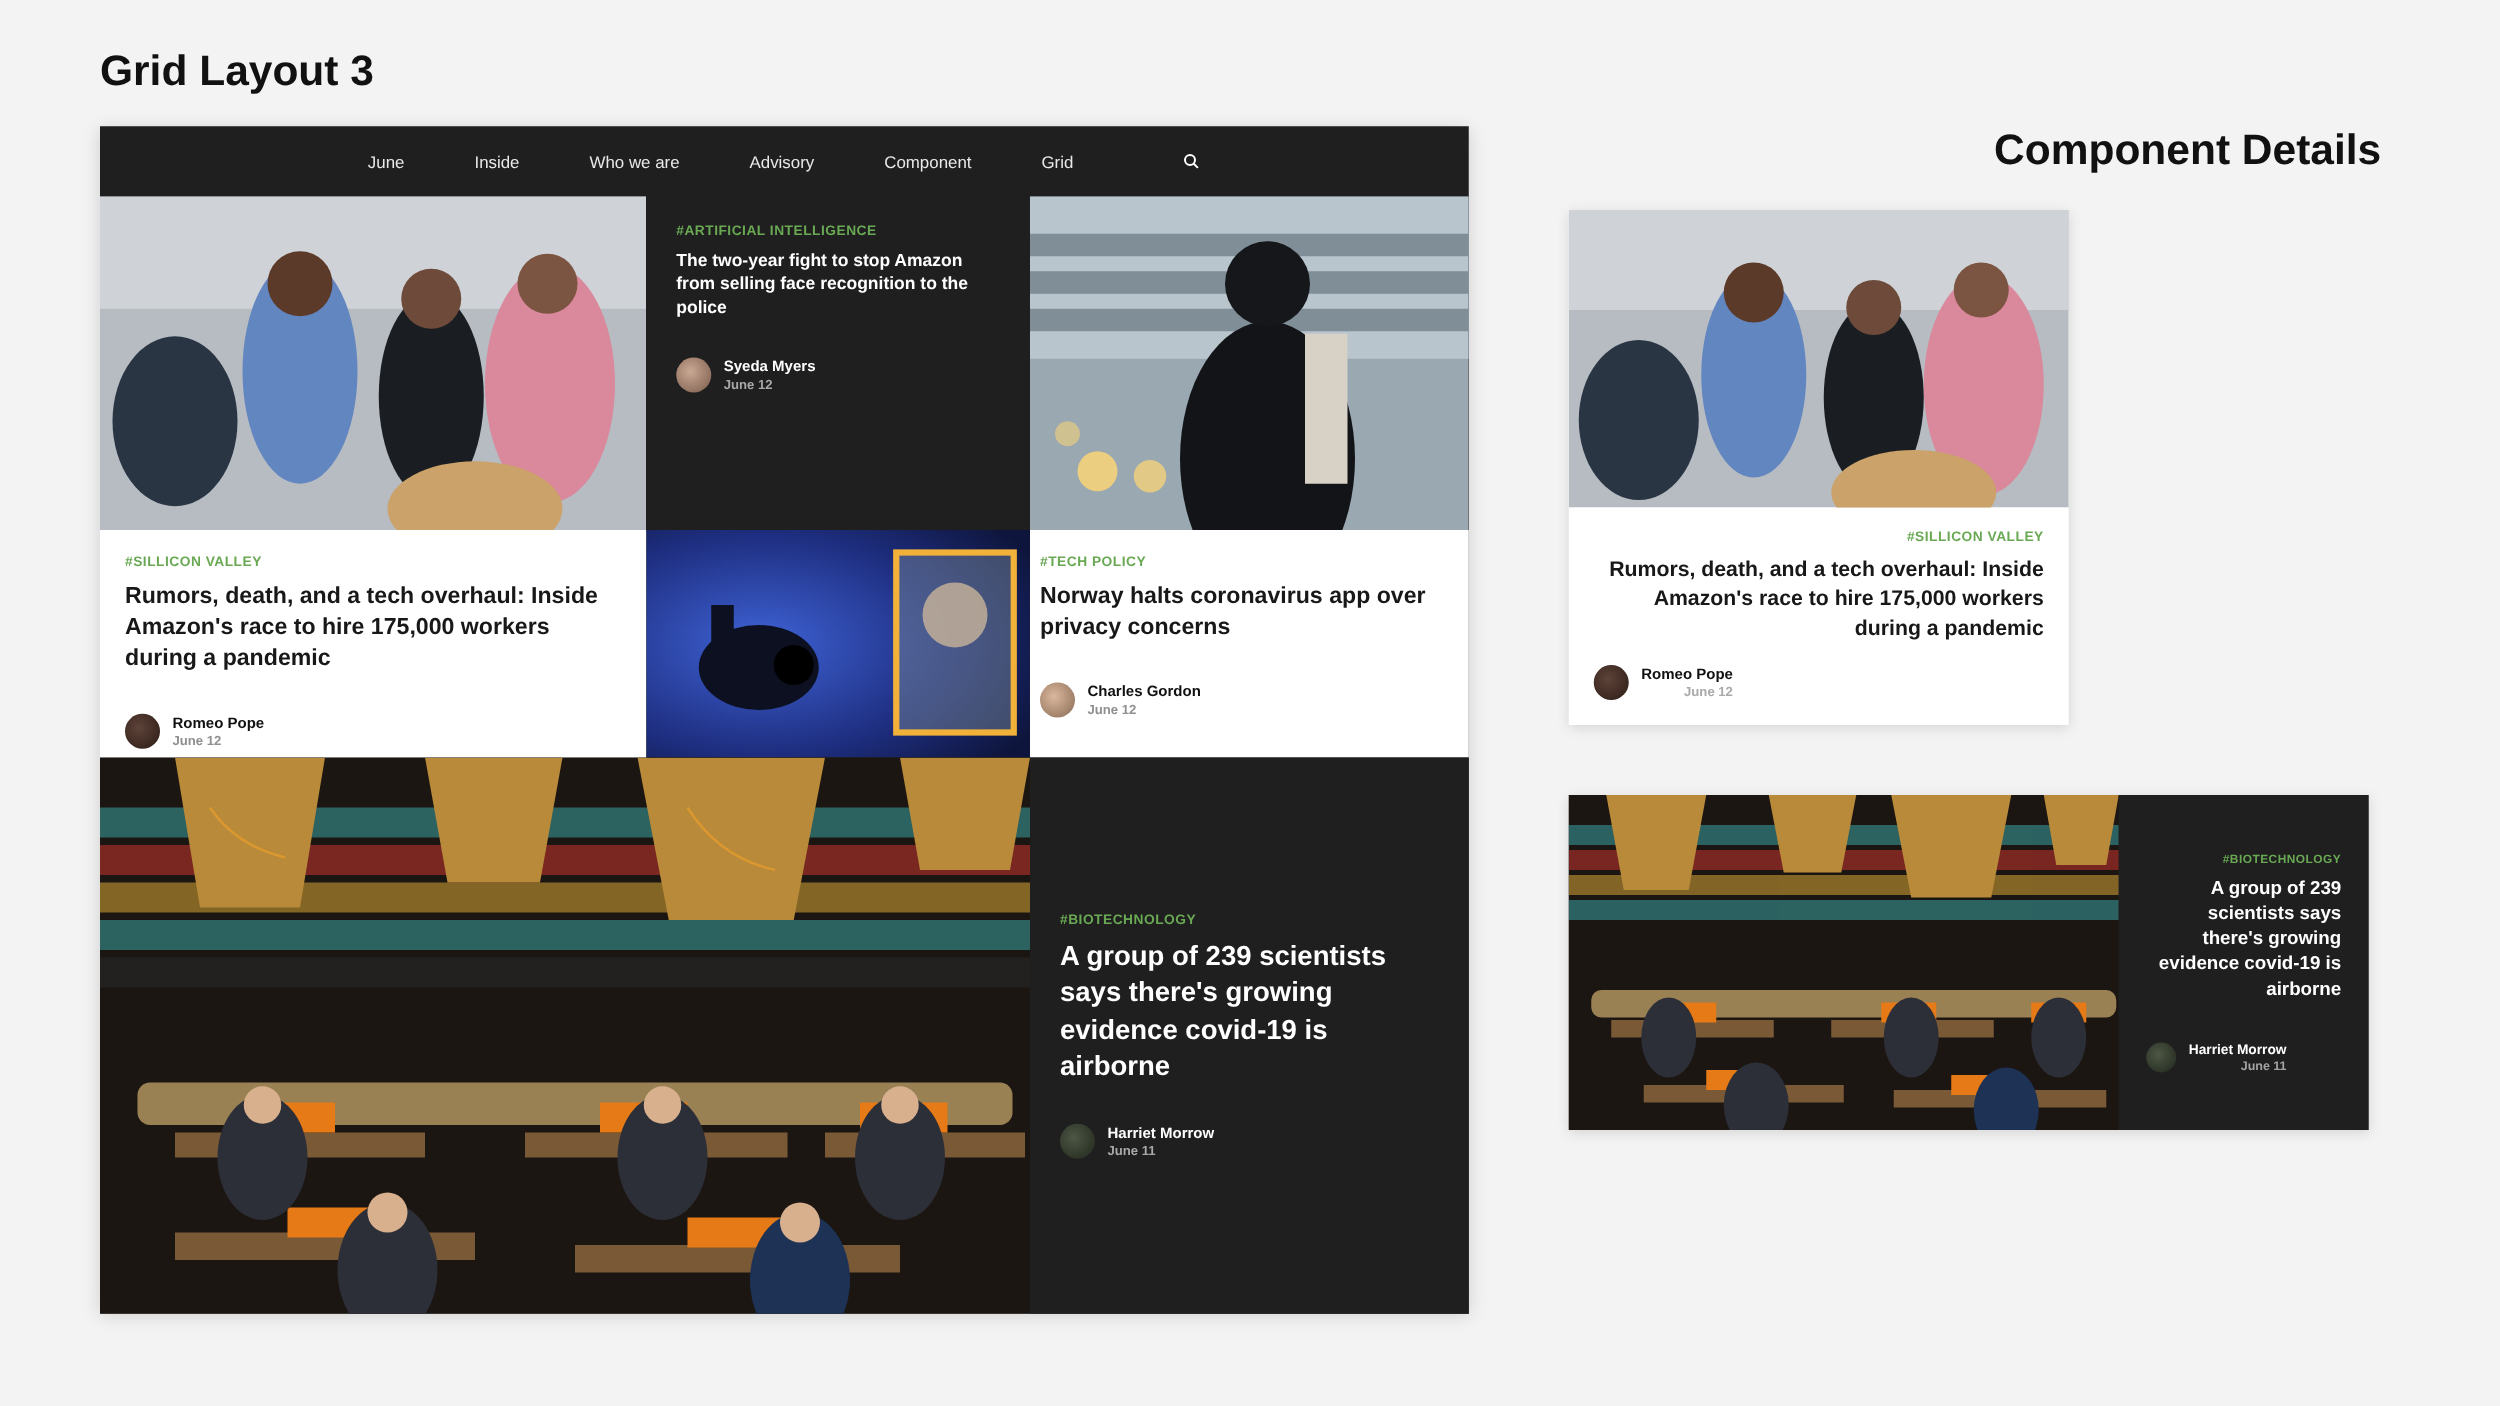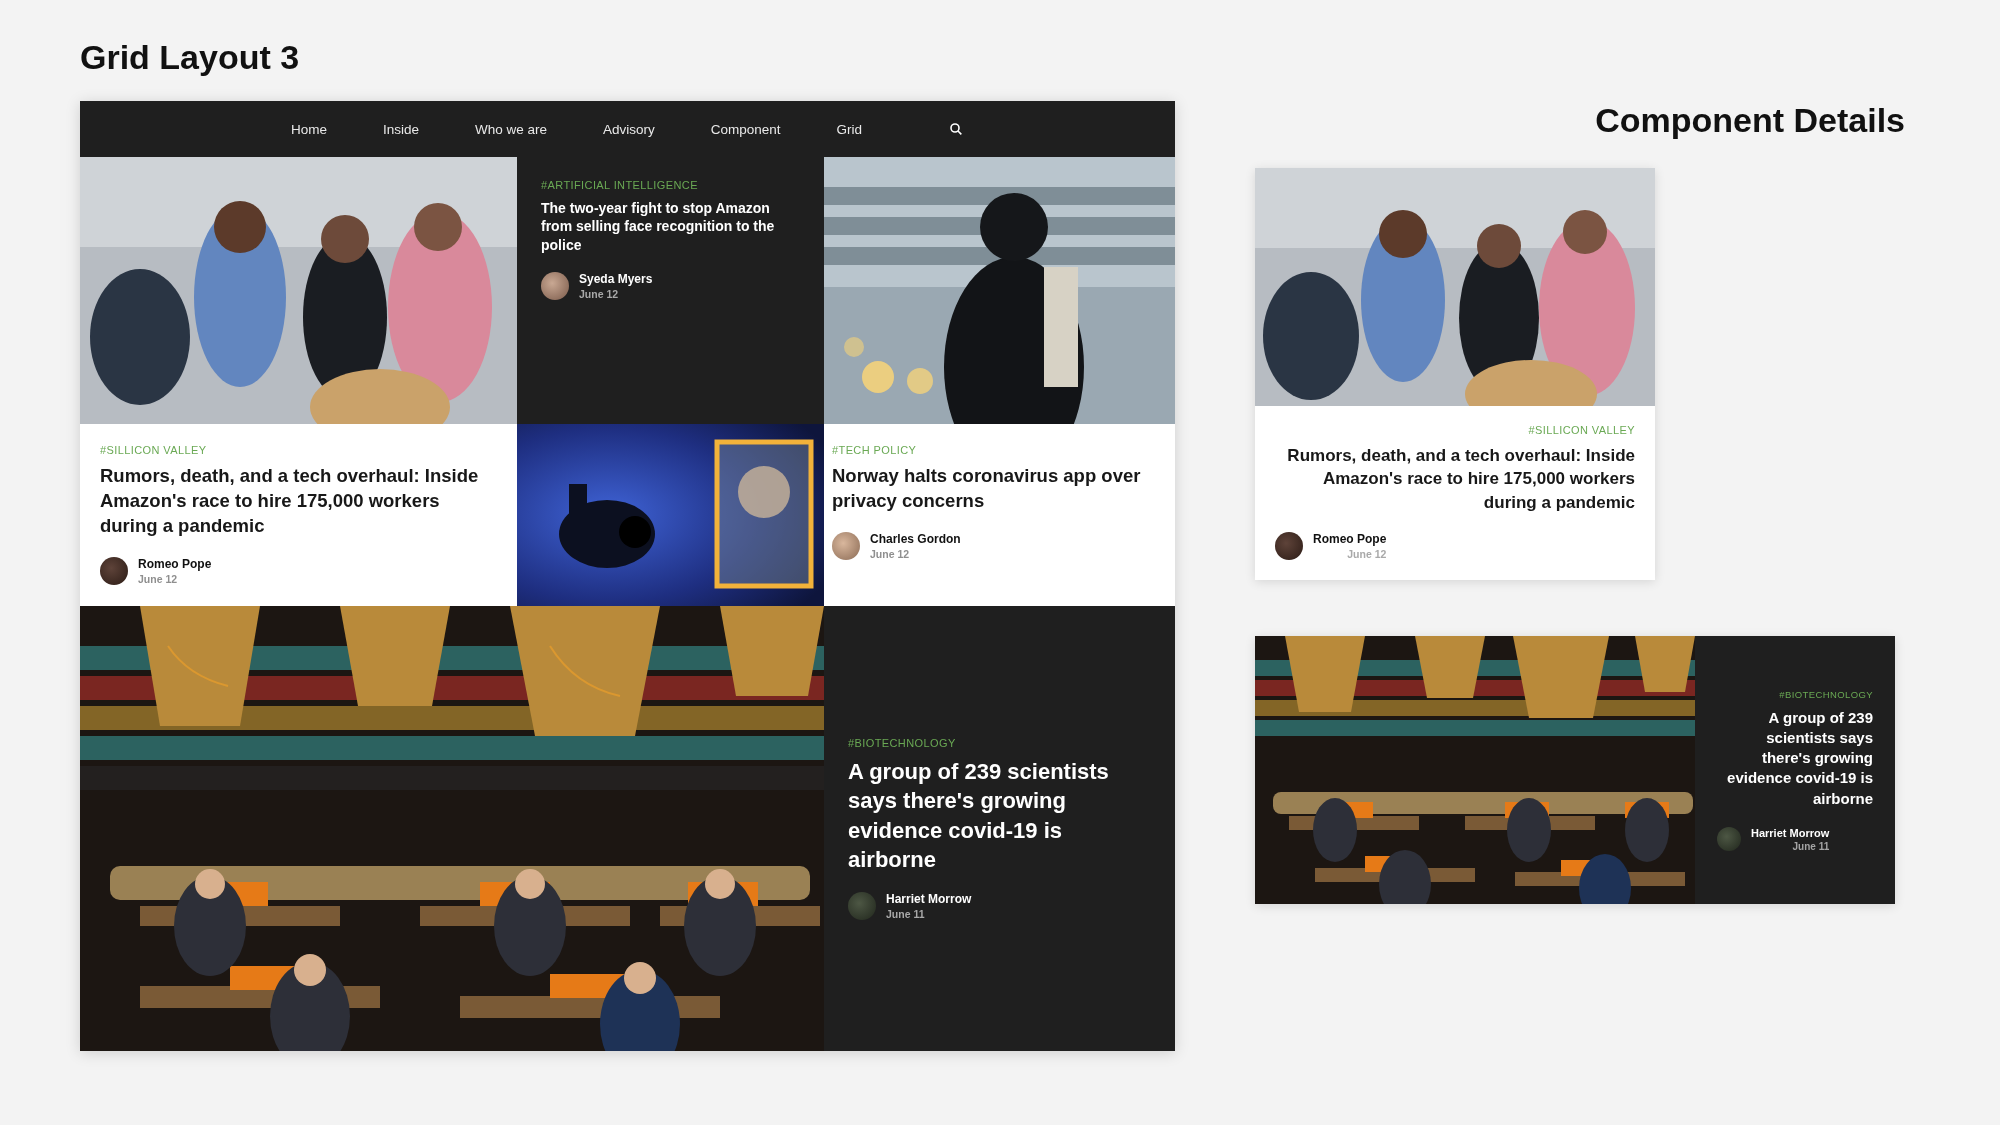--- a/index.html
+++ b/index.html
@@ -33,30 +33,30 @@
   .c-restimg   { grid-column:1 / span 2; grid-row:4 / span 2; }
   .c-bio       { grid-column:3; grid-row:4 / span 2; background:#1f1f1f; color:#fff; padding:24px 28px 24px 24px; display:flex; flex-direction:column; justify-content:center; }
   
   .grid { grid-template-rows: 267px 162px 20px 445px; }
   .c-silicon   { grid-row:2 / span 2; }
   .c-camera    { grid-row:2 / span 2; }
   .c-tech      { grid-row:2 / span 2; }
   .c-restimg   { grid-row:4; }
   .c-bio       { grid-row:4; }
 
-  .tag { font-size:11px; letter-spacing:.4px; color:#6aa954; font-weight:400; text-transform:uppercase; margin-bottom:8px; }
+  .tag { font-size:11px; letter-spacing:.4px; color:#6aa954; font-weight:700; text-transform:uppercase; margin-bottom:8px; }
   .c-silicon .tag, .c-tech .tag { color:#6aa954; }
   .title-dark { color:#fff; font-weight:600; }
   .c-ai .title-dark { font-size:14px; line-height:1.32; }
   .c-bio .title-dark { font-size:22px; line-height:1.32; }
   .title-light { color:#181818; font-weight:600; }
   .c-silicon .title-light { font-size:18.5px; line-height:1.35; }
   .c-tech .title-light { font-size:18.5px; line-height:1.35; }
 
-  .byline { display:flex; align-items:center; gap:10px; margin-top:18px; }
+  .byline { display:flex; align-items:center; gap:10px; margin-top:32px; }
   .avatar { width:28px; height:28px; border-radius:50%; background:#888; flex:none; }
   .av-syeda { background: radial-gradient(circle at 40% 40%, #c9a893, #7a5a4a); }
   .av-romeo { background: radial-gradient(circle at 40% 40%, #5e4339, #2b1b15); }
   .av-charles { background: radial-gradient(circle at 40% 40%, #d9b79d, #8a6a54); }
   .av-harriet { background: radial-gradient(circle at 40% 40%, #4d5744, #20261c); }
   .by-name { font-size:12px; font-weight:700; }
   .by-date { font-size:10.5px; color:#8f8f8f; margin-top:2px;font-weight:bold; }
   .c-ai .by-date, .c-bio .by-date { color:#a8a8a8; }
 
   
@@ -83,21 +83,21 @@
 </head>
 <body>
 
 <div class="page-title">Grid Layout 3</div>
 
 <div class="columns">
 
   <div class="layout-wrap">
 
     <div class="nav">
-      <span class="nav-item">Home</span>
+      <span class="nav-item">June</span>
       <span class="nav-item">Inside</span>
       <span class="nav-item">Who we are</span>
       <span class="nav-item">Advisory</span>
       <span class="nav-item">Component</span>
       <span class="nav-item">Grid</span>
       <span class="search-ico">
         <svg viewBox="0 0 24 24" fill="none" stroke="#fff" stroke-width="2.4">
             <circle cx="10.5" cy="10.5" r="6"></circle>
             <line x1="20" y1="20" x2="15" y2="15"></line>
           </svg>

